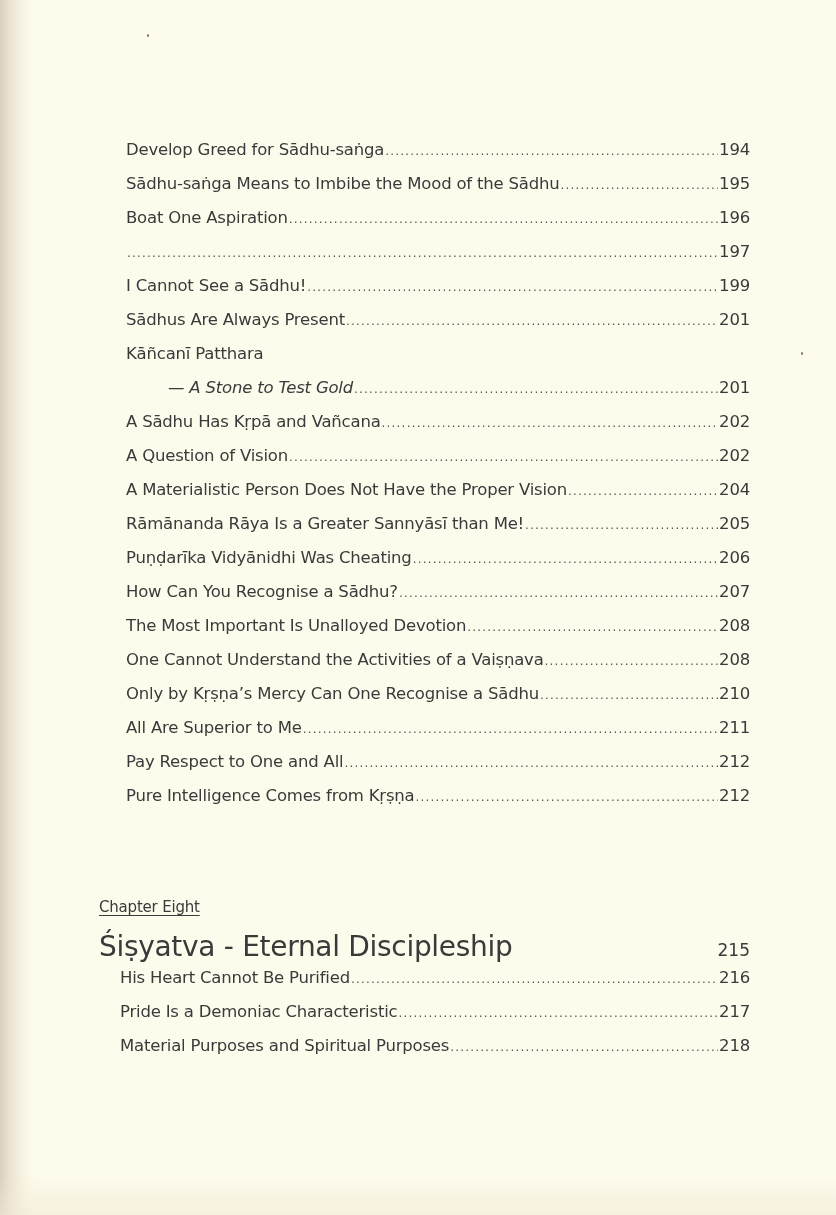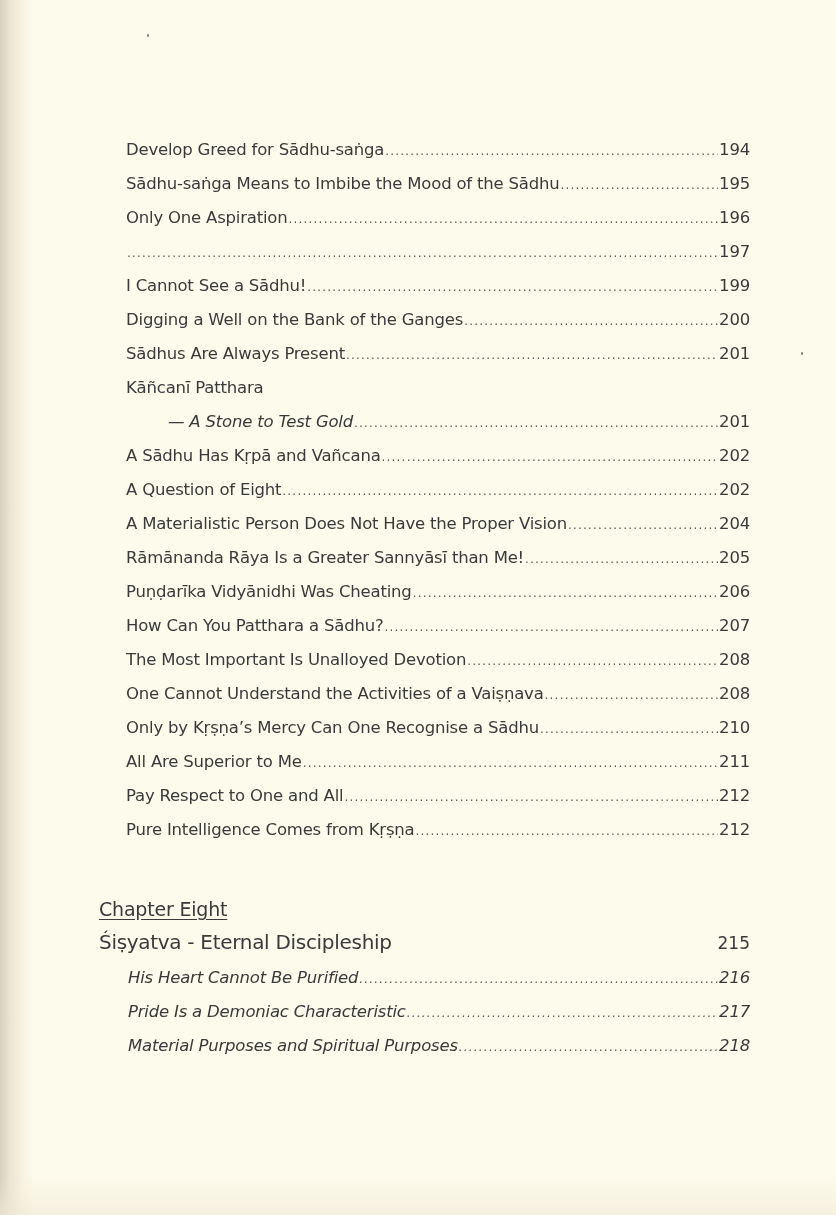--- a/index.html
+++ b/index.html
@@ -70,43 +70,42 @@
       padding-left: 42px;
       font-style: italic;
     }
     .chapter {
       position: absolute;
       left: 99px;
       top: 898px;
       width: 651px;
     }
     .chapter-label {
-      font-size: 19px;
+      font-size: 15px;
       text-decoration: underline;
       text-underline-offset: 3px;
       height: 32px;
       letter-spacing: -0.2px;
     }
     .chapter-title-row {
       display: flex;
       justify-content: space-between;
       align-items: baseline;
       height: 36px;
     }
     .chapter-title {
-      font-size: 20px;
+      font-size: 28px;
       letter-spacing: -0.3px;
     }
     .chapter-page {
       font-size: 17px;
     }
     .chapter .toc-inner {
-      margin-left: 29px;
+      margin-left: 21px;
       margin-top: 2px;
-      font-style: italic;
     }
   </style>
 </head>
 <body>
 
 <div class="page-edge"></div>
 <div class="bottom-shade"></div>
 <div class="speck" style="left:147px; top:34px;"></div>
 <div class="speck" style="left:801px; top:352px;"></div>
 
@@ -115,37 +114,32 @@
     <span class="title">Develop Greed for Sādhu-saṅga</span>
     <span class="dots"></span>
     <span class="page">194</span>
   </div>
   <div class="entry">
     <span class="title">Sādhu-saṅga Means to Imbibe the Mood of the Sādhu</span>
     <span class="dots"></span>
     <span class="page">195</span>
   </div>
   <div class="entry">
-    <span class="title">Only One Aspiration</span>
+    <span class="title">Boat One Aspiration</span>
     <span class="dots"></span>
     <span class="page">196</span>
   </div>
   <div class="entry">
     <span class="dots"></span>
     <span class="page">197</span>
   </div>
   <div class="entry">
     <span class="title">I Cannot See a Sādhu!</span>
     <span class="dots"></span>
     <span class="page">199</span>
-  </div>
-  <div class="entry">
-    <span class="title">Digging a Well on the Bank of the Ganges</span>
-    <span class="dots"></span>
-    <span class="page">200</span>
   </div>
   <div class="entry">
     <span class="title">Sādhus Are Always Present</span>
     <span class="dots"></span>
     <span class="page">201</span>
   </div>
   <div class="entry noleader">
     <span class="title">Kāñcanī Patthara</span>
     <span class="dots"></span>
     <span class="page"></span>
@@ -154,41 +148,41 @@
     <span class="title">— A Stone to Test Gold</span>
     <span class="dots"></span>
     <span class="page">201</span>
   </div>
   <div class="entry">
     <span class="title">A Sādhu Has Kṛpā and Vañcana</span>
     <span class="dots"></span>
     <span class="page">202</span>
   </div>
   <div class="entry">
-    <span class="title">A Question of Eight</span>
+    <span class="title">A Question of Vision</span>
     <span class="dots"></span>
     <span class="page">202</span>
   </div>
   <div class="entry">
     <span class="title">A Materialistic Person Does Not Have the Proper Vision</span>
     <span class="dots"></span>
     <span class="page">204</span>
   </div>
   <div class="entry">
     <span class="title">Rāmānanda Rāya Is a Greater Sannyāsī than Me!</span>
     <span class="dots"></span>
     <span class="page">205</span>
   </div>
   <div class="entry">
     <span class="title">Puṇḍarīka Vidyānidhi Was Cheating</span>
     <span class="dots"></span>
     <span class="page">206</span>
   </div>
   <div class="entry">
-    <span class="title">How Can You Patthara a Sādhu?</span>
+    <span class="title">How Can You Recognise a Sādhu?</span>
     <span class="dots"></span>
     <span class="page">207</span>
   </div>
   <div class="entry">
     <span class="title">The Most Important Is Unalloyed Devotion</span>
     <span class="dots"></span>
     <span class="page">208</span>
   </div>
   <div class="entry">
     <span class="title">One Cannot Understand the Activities of a Vaiṣṇava</span>

